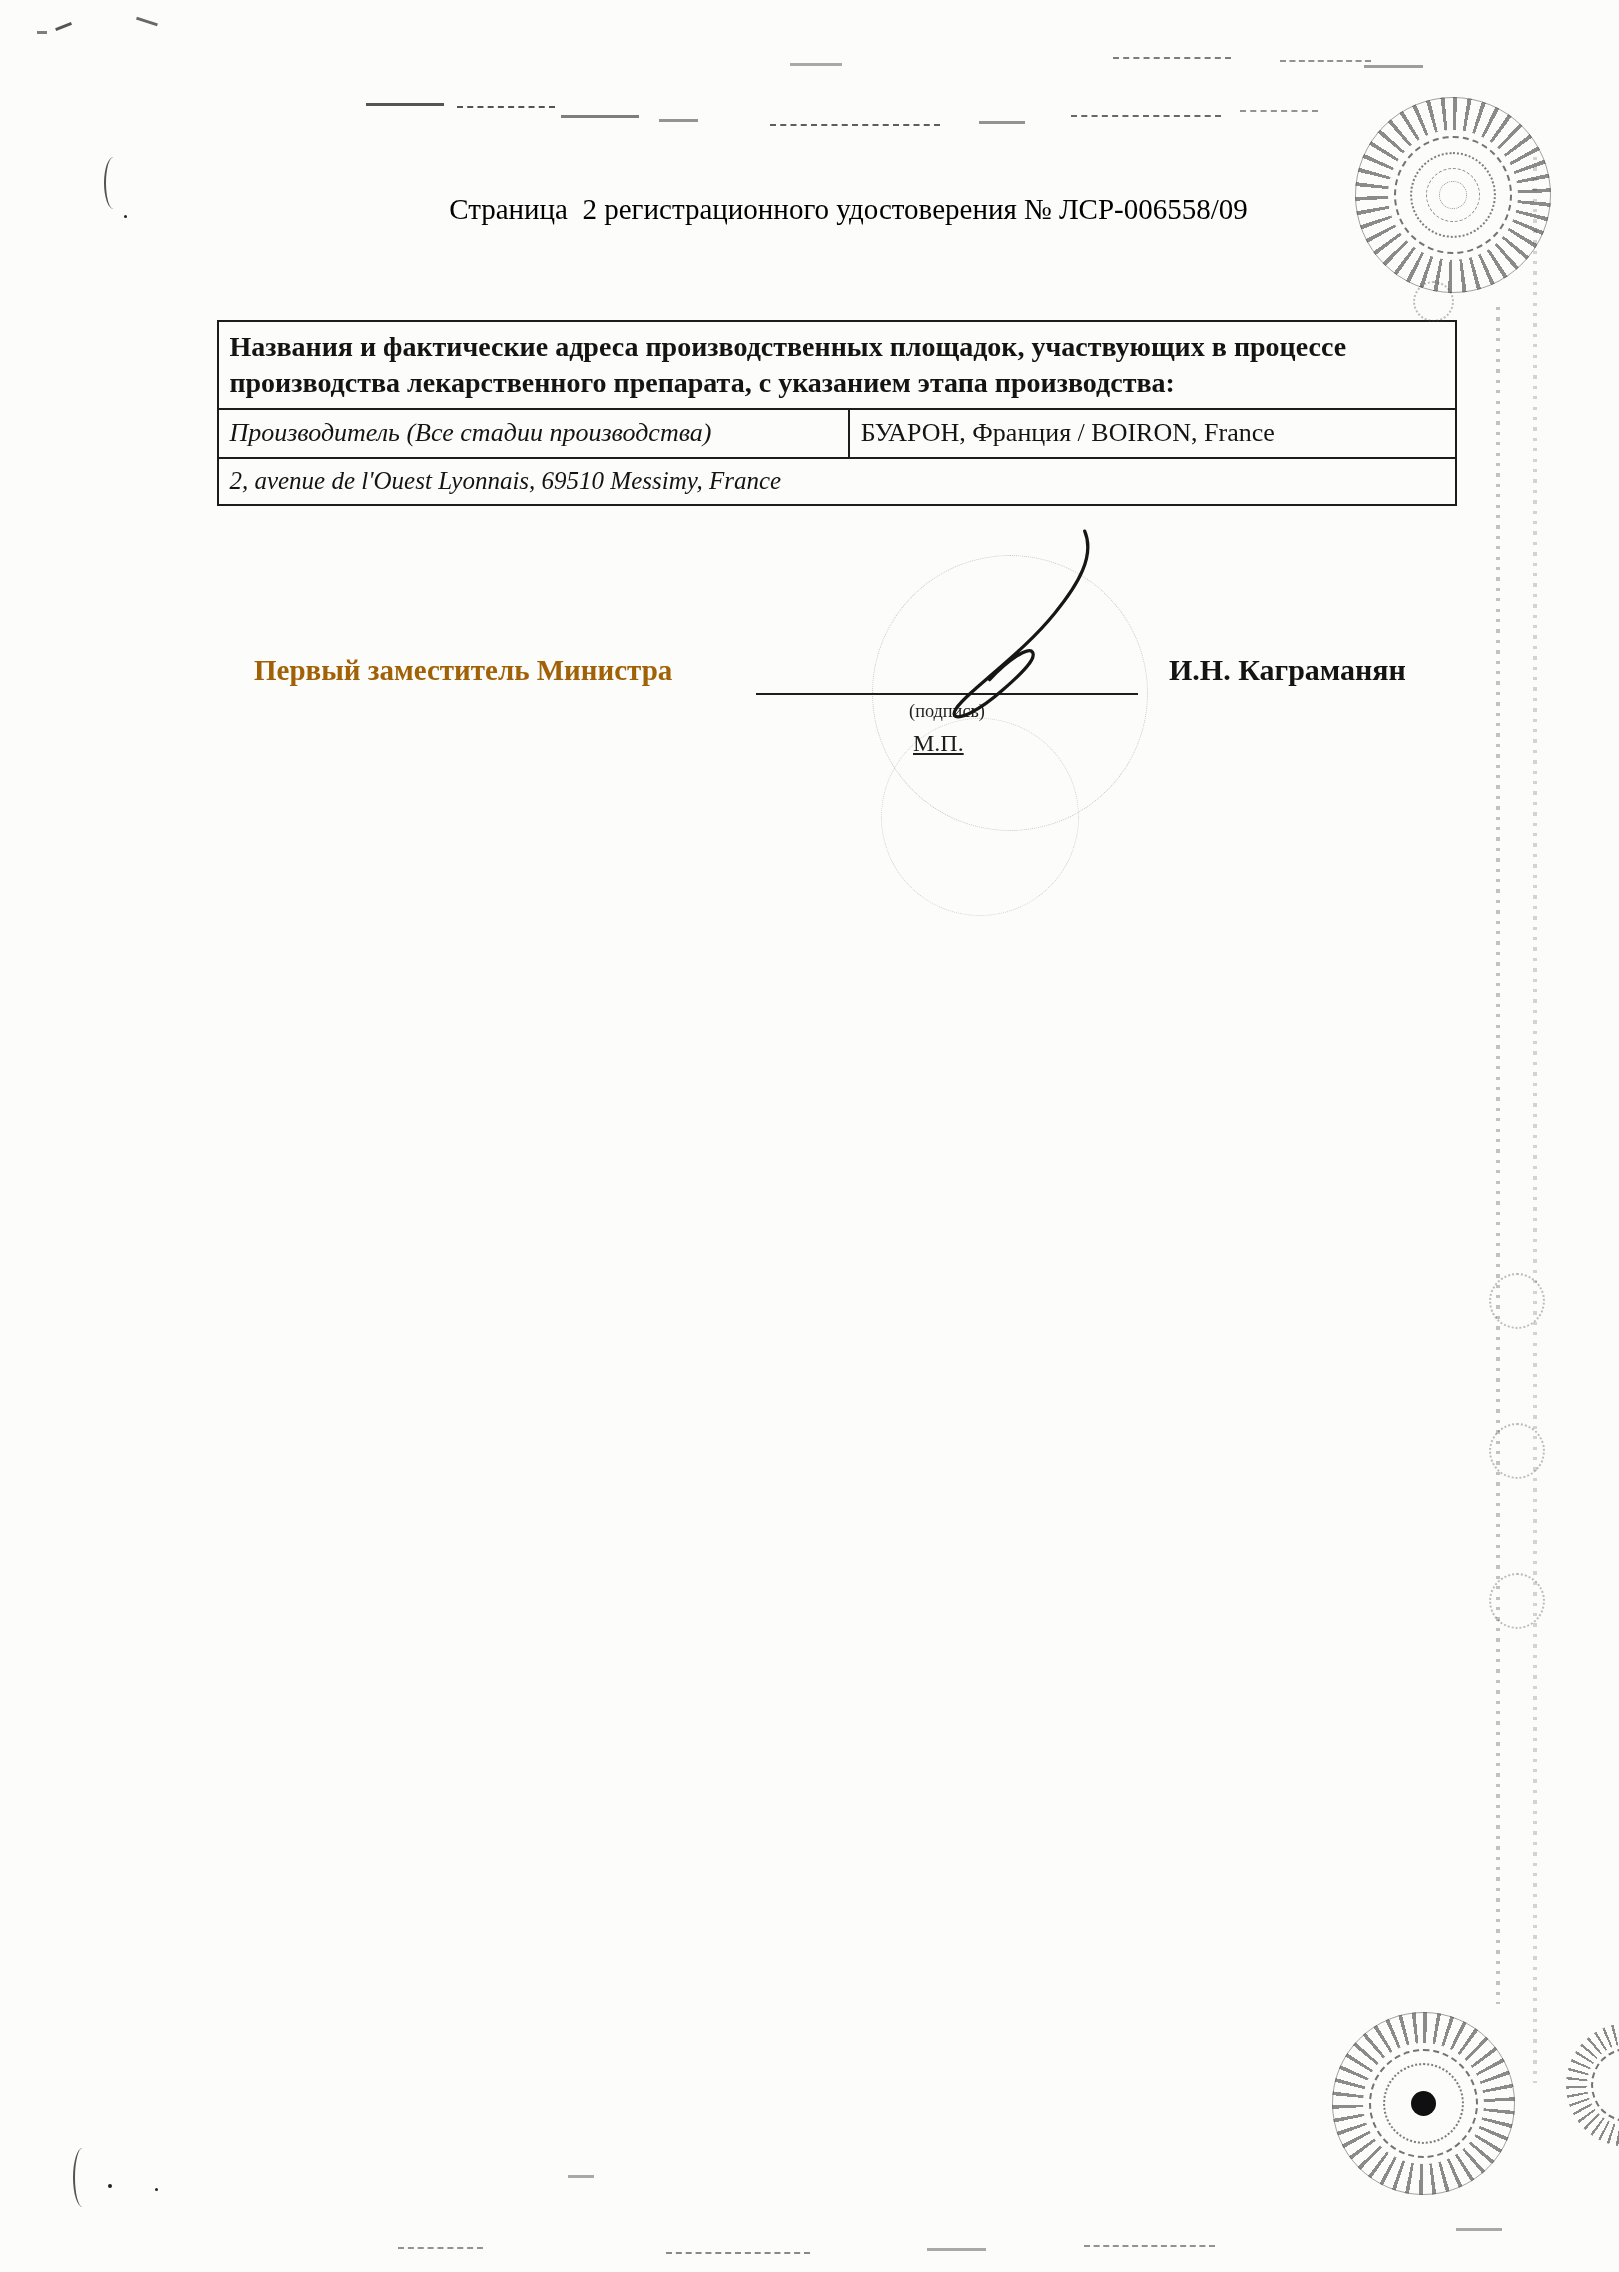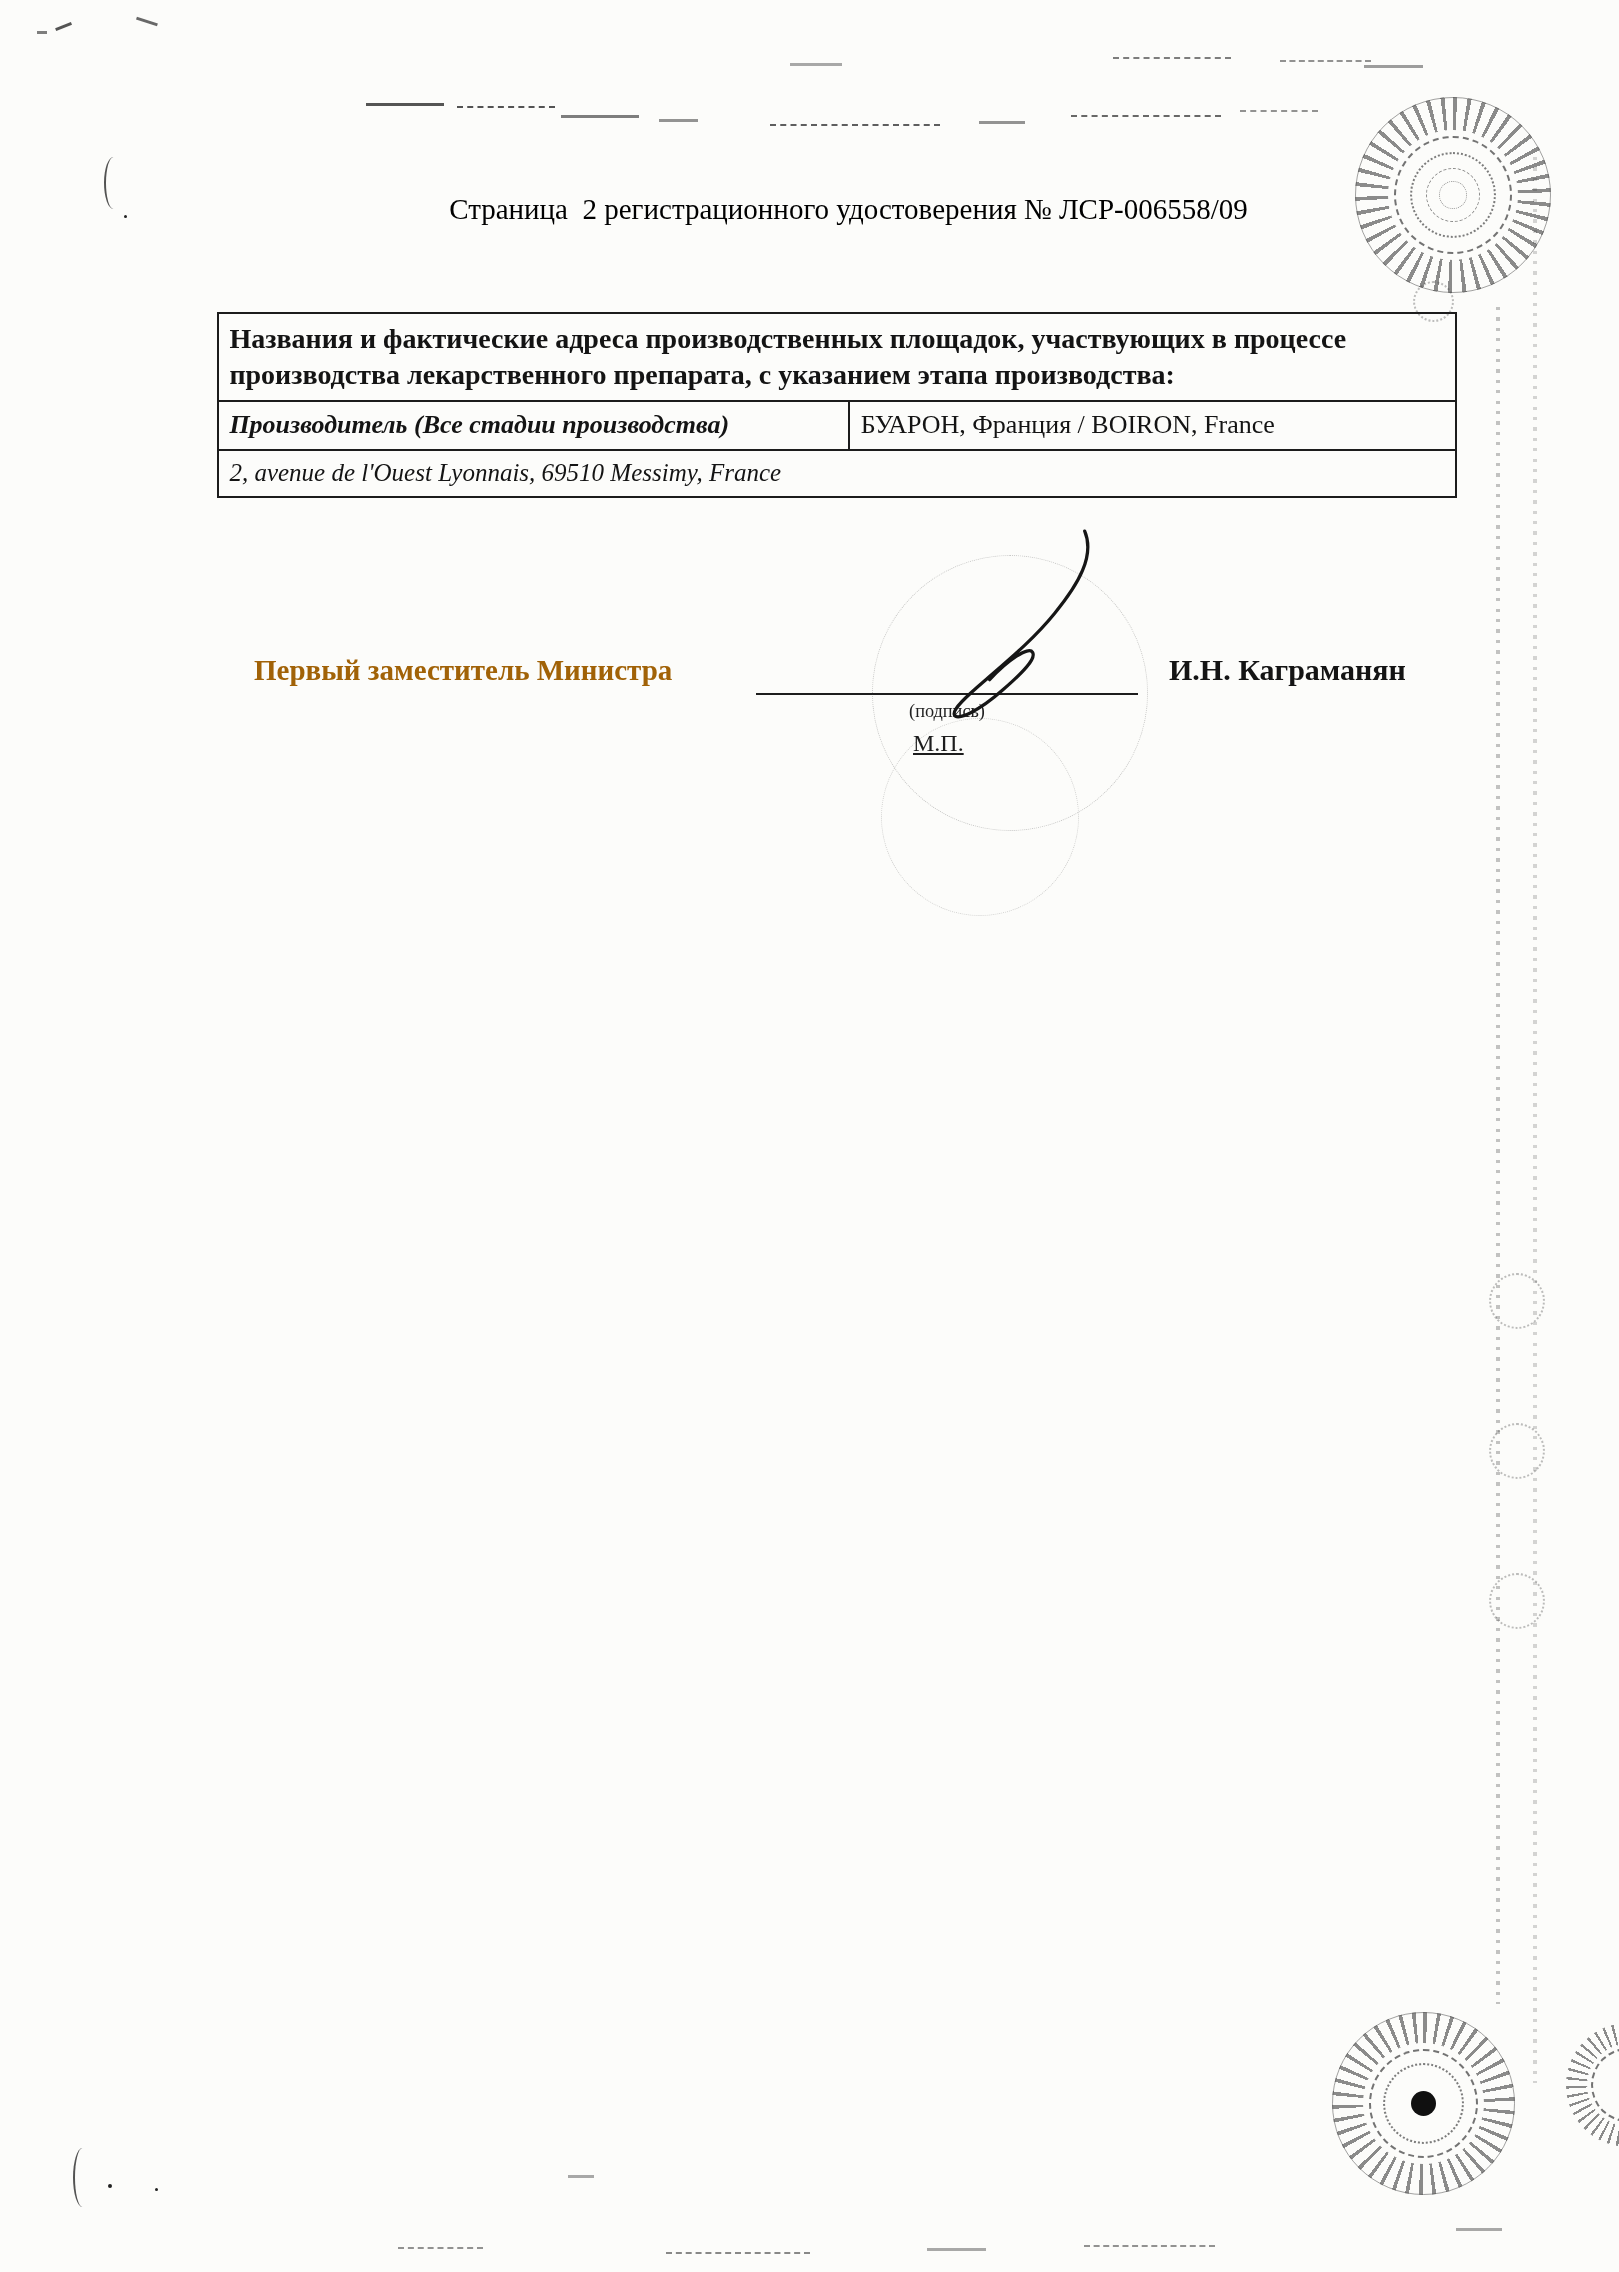--- a/index.html
+++ b/index.html
@@ -12,30 +12,30 @@
     color:#1a1a1a;
   }
   
   .doc-title{
     position:absolute;top:193px;left:0;width:100%;
     text-align:center;padding-left:78px;box-sizing:border-box;
     font-size:29px;white-space:pre-wrap;color:#000000;
   }
   
   .sites-table{
-    position:absolute;left:217px;top:312px;width:1240px;
+    position:absolute;left:217px;top:320px;width:1240px;
     border-collapse:collapse;table-layout:fixed;border-radius:10px;
   }
   .sites-table td{
     border:2px solid #1c1c1c;
     padding:6.5px 10.4px;vertical-align:top;
     font-size:26px;line-height:1.3;color:#141414;
   }
   .sites-table .caption-cell{font-weight:bold;font-size:28px;}
-  .sites-table .producer-label{font-weight:bold;font-style:italic;}
+  .sites-table .producer-label{font-weight:normal;font-style:italic;}
   .sites-table .address-cell{font-size:25px;font-style:italic;}
   
   .sig-title{position:absolute;left:254px;top:654px;font-size:29px;font-weight:bold;color:#a16207;}
   .sig-name{position:absolute;left:1169px;top:653px;font-size:30px;font-weight:bold;color:#141414;}
   .sign-line{position:absolute;left:756px;top:693px;width:382px;border-top:2px solid #1d1d1d;}
   .sig-caption{position:absolute;left:756px;top:701px;width:382px;text-align:center;font-size:18.3px;color:#222;}
   .sig-stamp{position:absolute;left:913px;top:730px;font-size:24px;color:#1d1d1d;text-decoration:underline;}
   .sig-svg{position:absolute;left:868px;top:522px;}
   .stamp-ring{position:absolute;border-radius:50%;border:1.3px dotted rgba(60,60,60,.28);}
   

